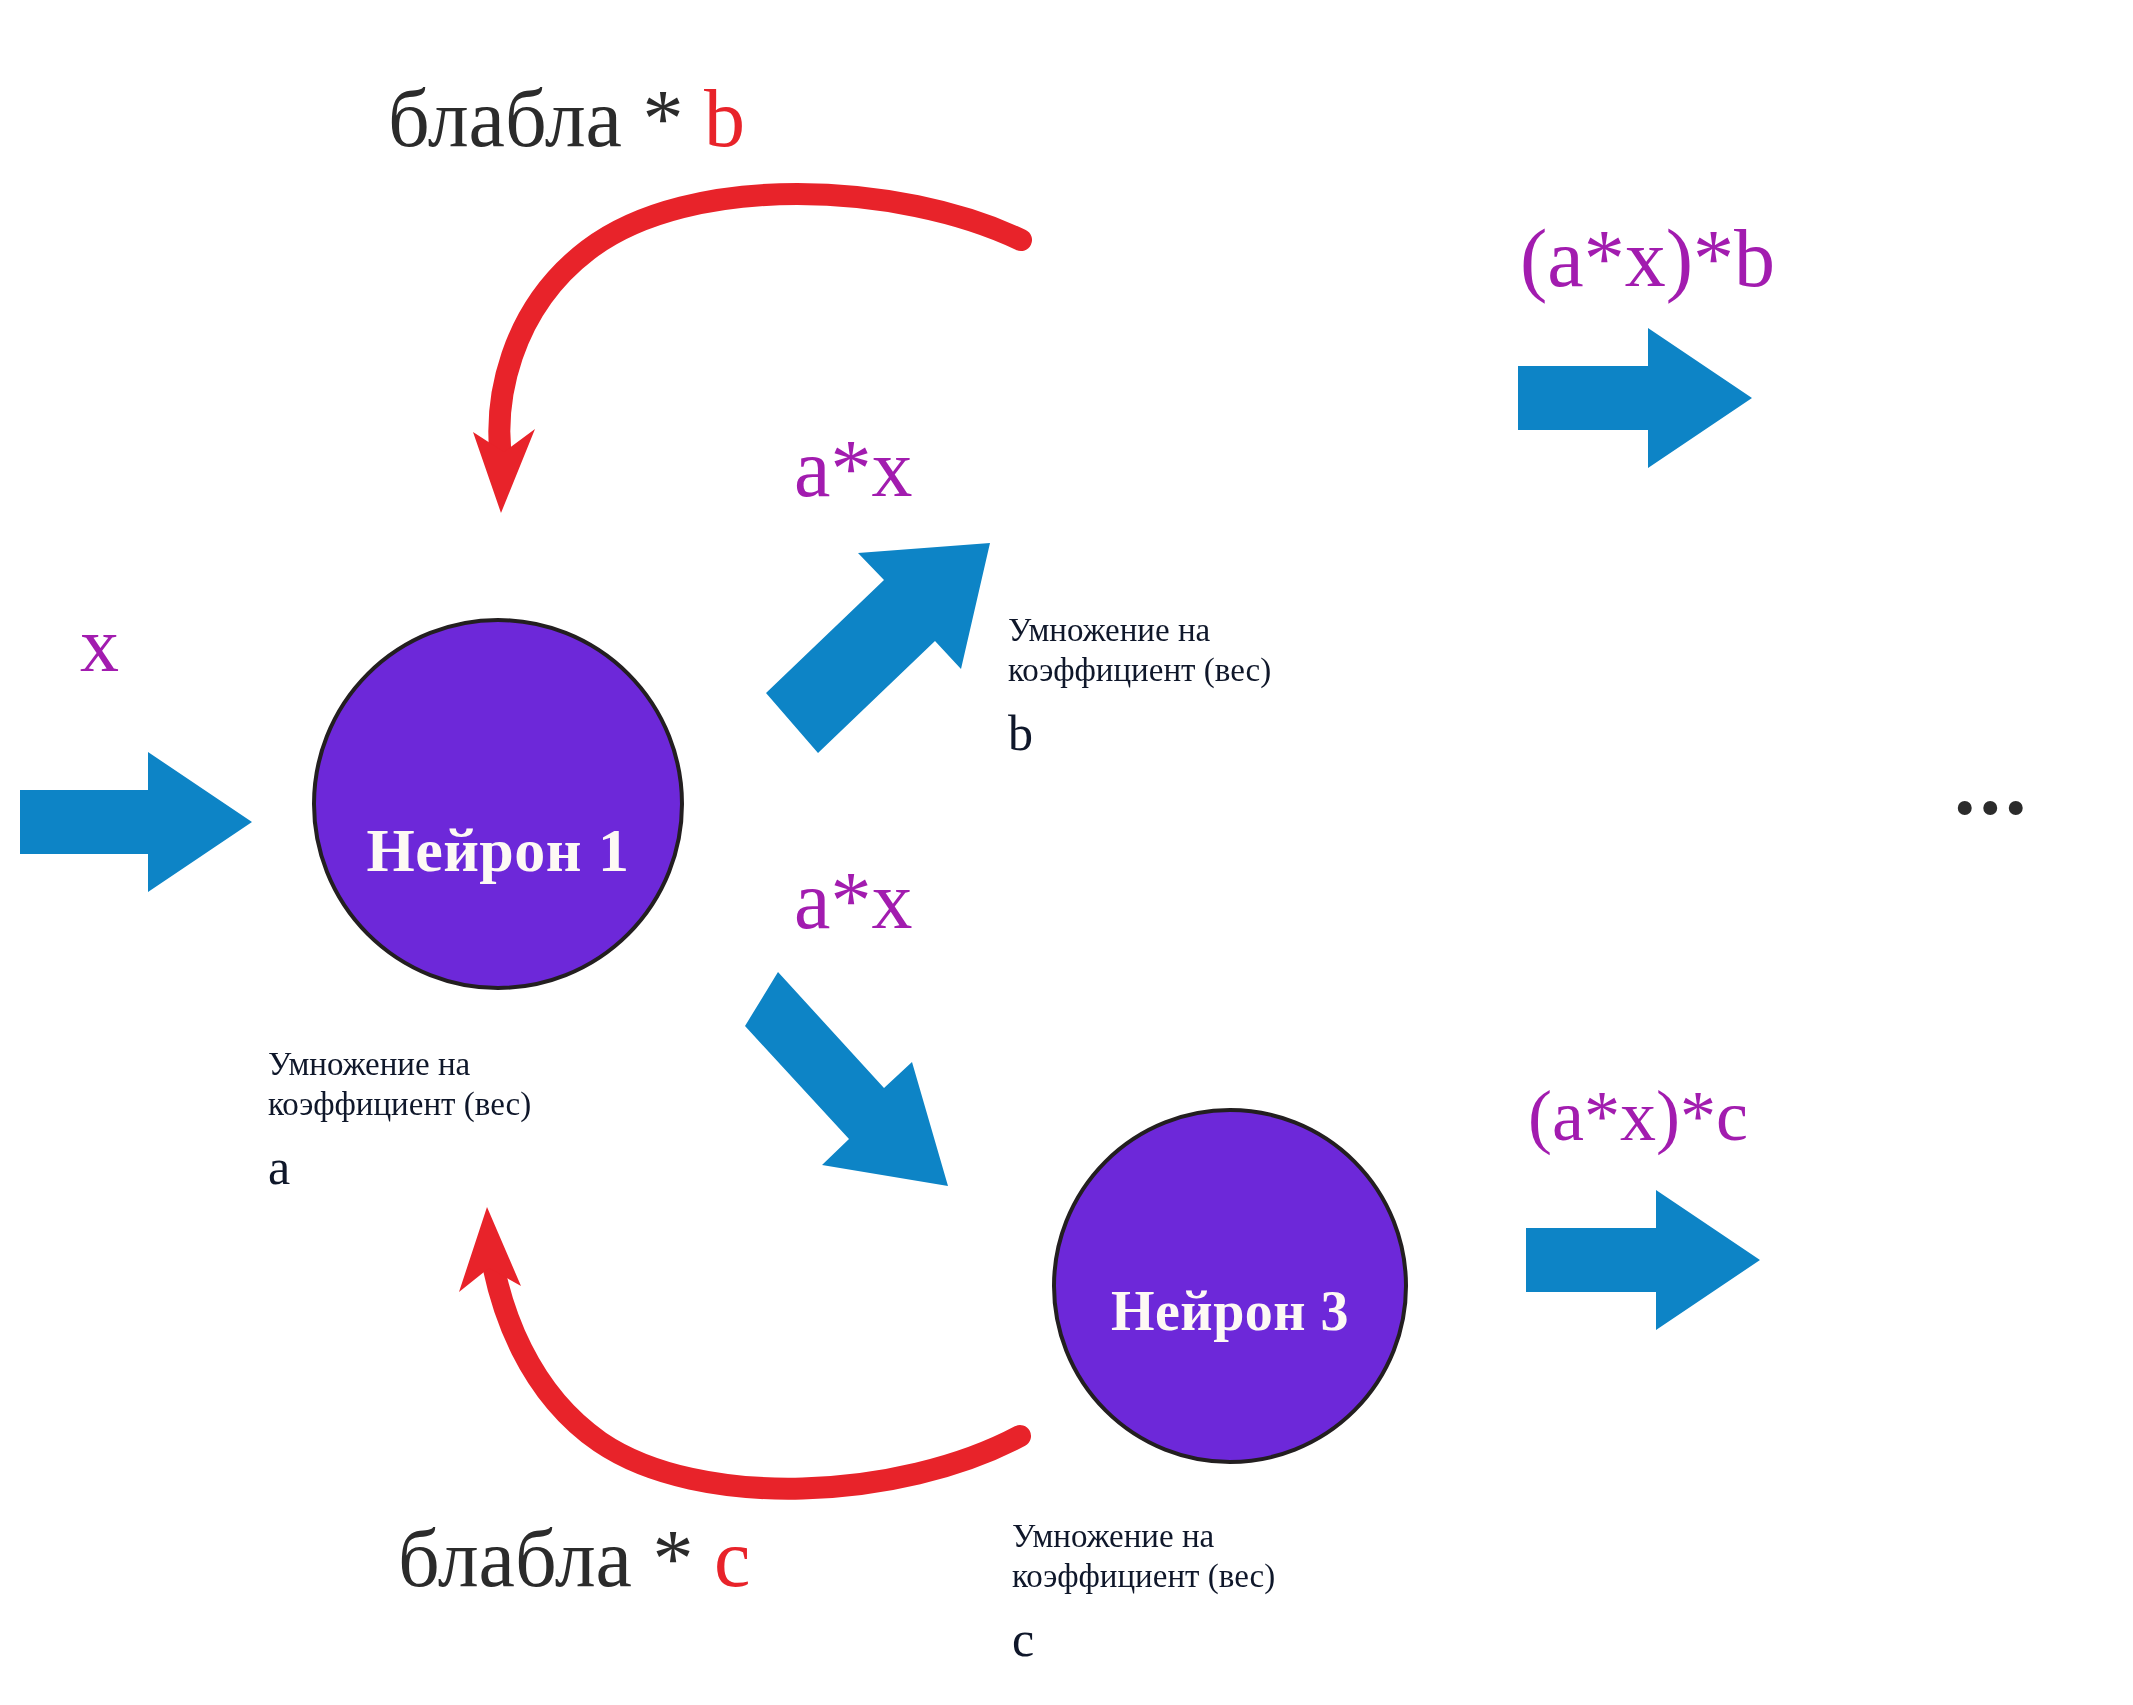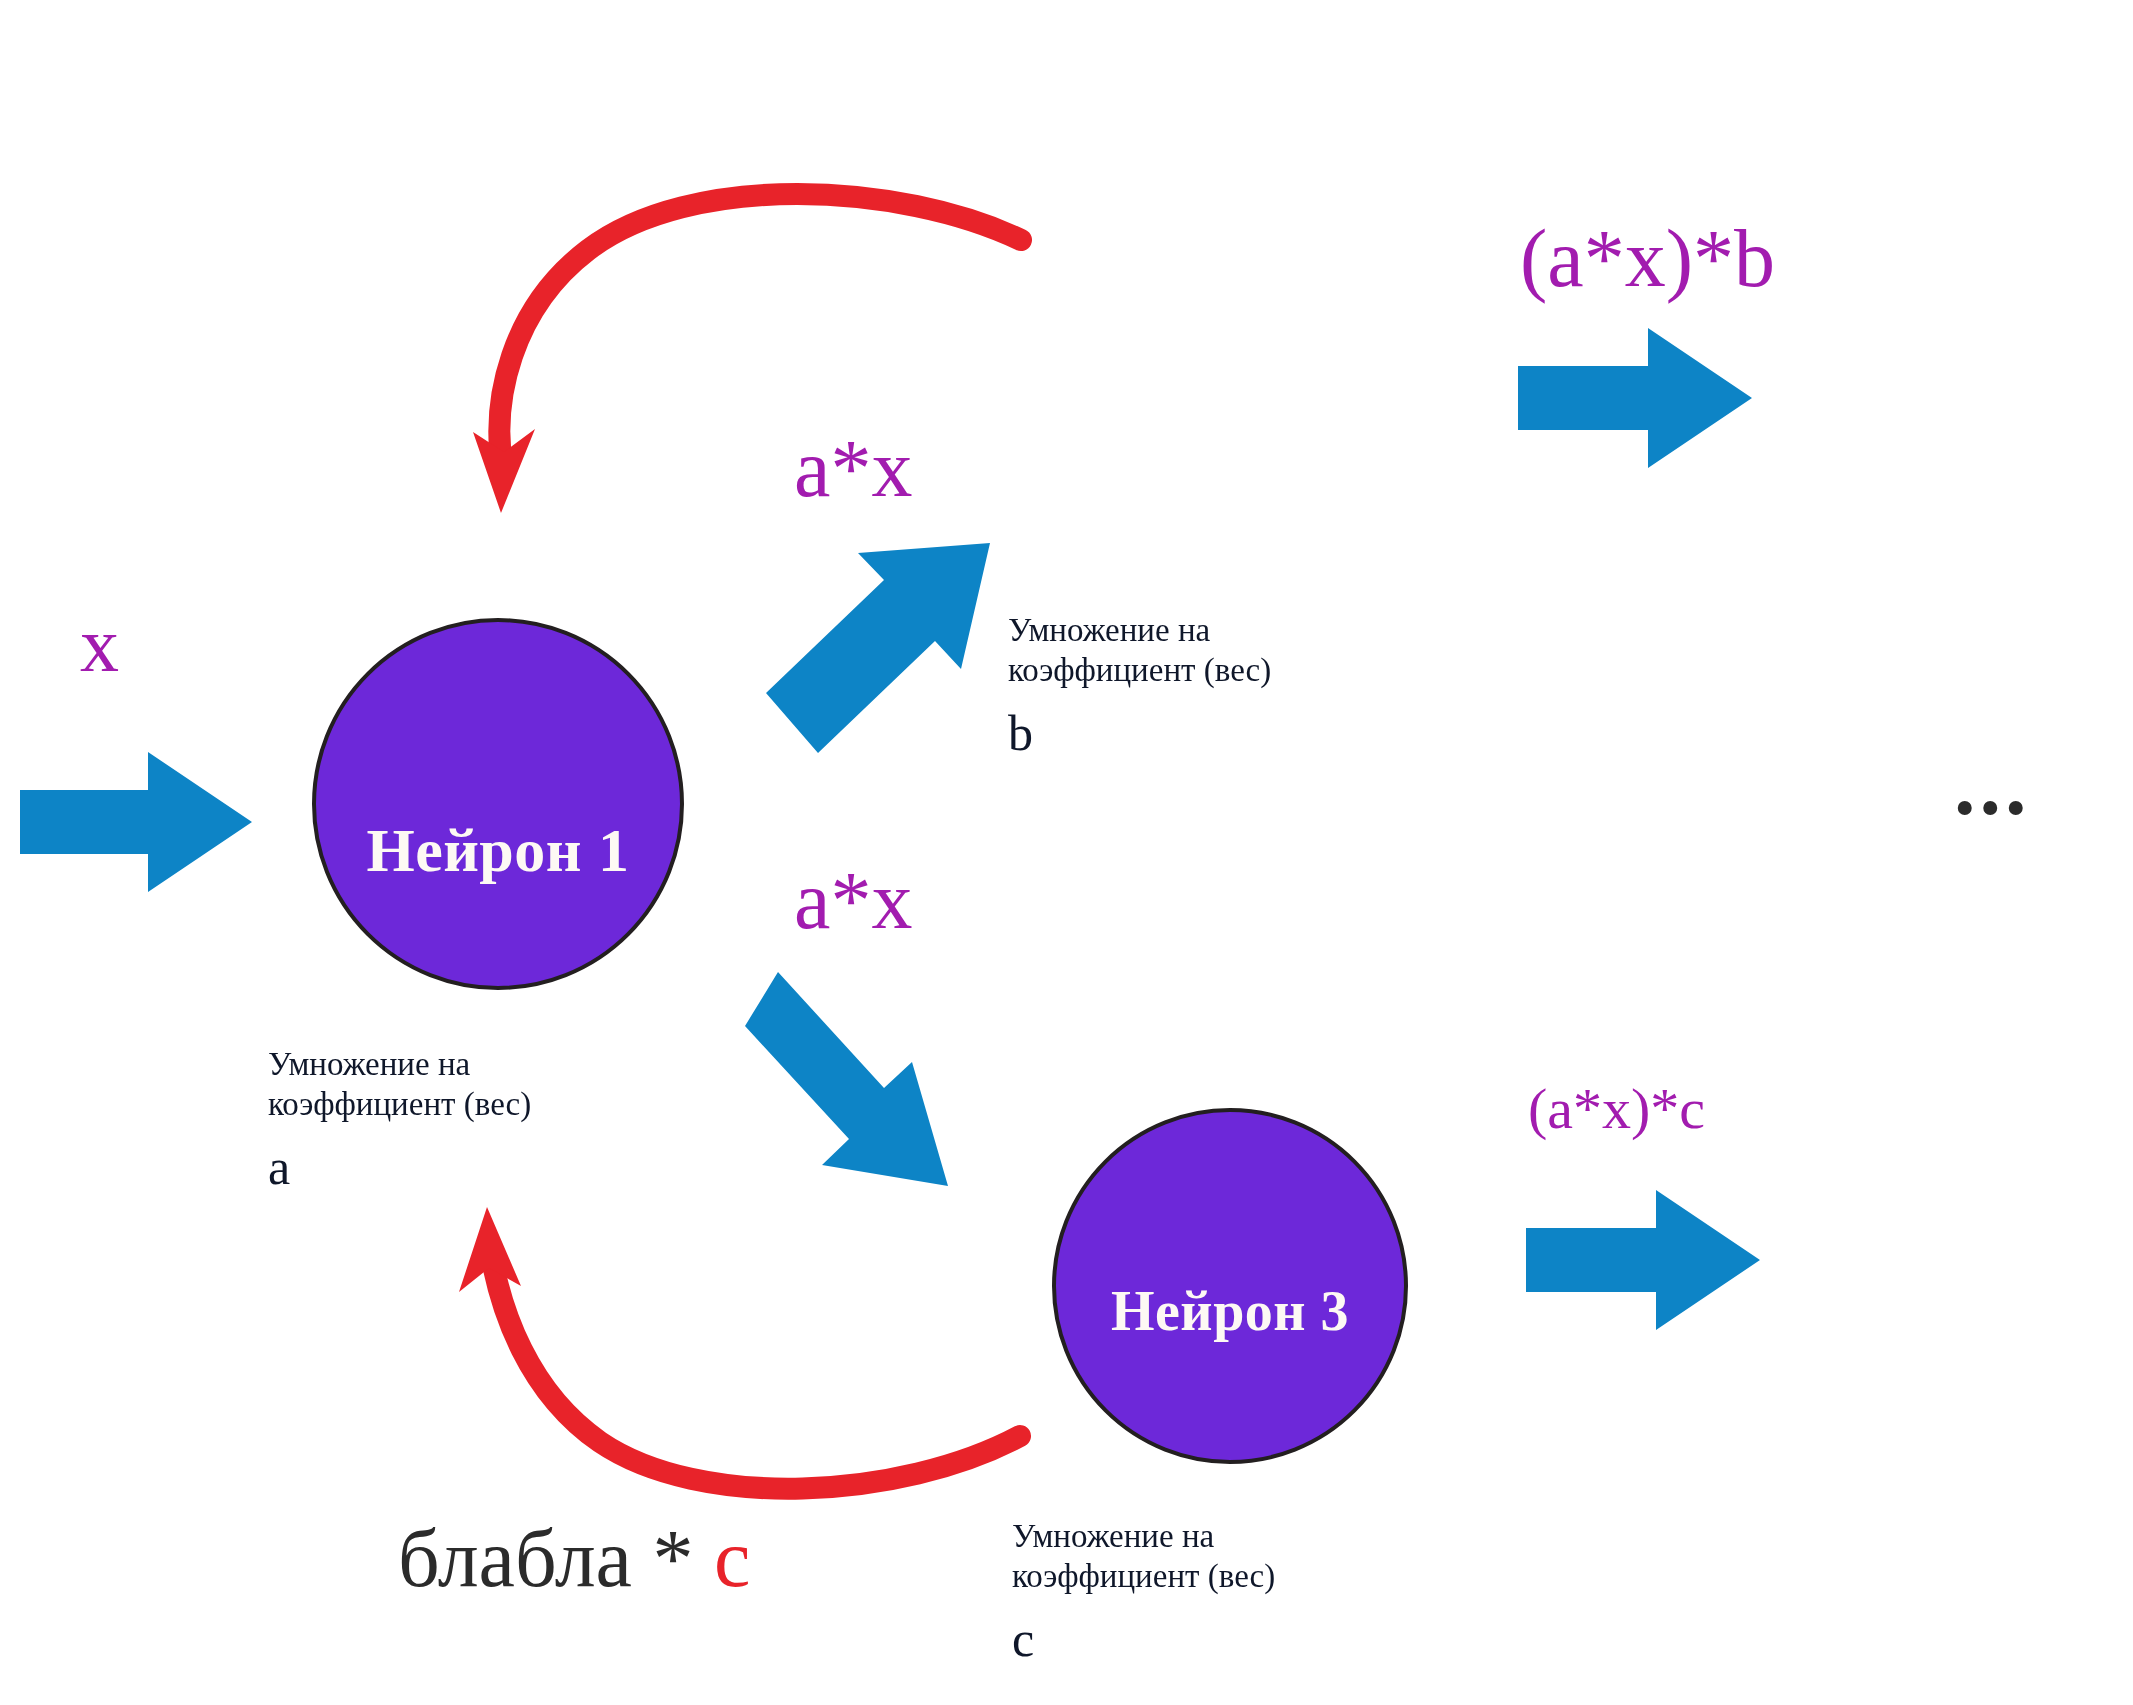--- a/index.html
+++ b/index.html
@@ -79,21 +79,21 @@
     position: absolute;
     font-family: "Liberation Serif", "DejaVu Serif", serif;
     color: #a21caf;
     white-space: nowrap;
     line-height: 1;
   }
   #label-x     { left: 80px;   top: 606px;  font-size: 78px; }
   #label-ax-top{ left: 794px;  top: 428px;  font-size: 82px; }
   #label-ax-bot{ left: 794px;  top: 860px;  font-size: 82px; }
   #label-out-b { left: 1520px; top: 218px;  font-size: 82px; }
-  #label-out-c { left: 1528px; top: 1080px; font-size: 58px; }
+  #label-out-c { left: 1528px; top: 1080px; font-size: 72px; }
   #label-ellipsis {
     left: 1954px; top: 742px;
     font-size: 86px; font-weight: bold;
     letter-spacing: 4px;
     color: #2b2b2b;
   }
 
   
   .fb-label {
     position: absolute;
@@ -185,18 +185,21 @@
   <div class="math-label" id="label-ax-top">a*x</div>
 
   <div class="math-label" id="label-ax-bot">a*x</div>
 
   <div class="math-label" id="label-out-b">(a*x)*b</div>
 
   <div class="math-label" id="label-out-c">(a*x)*c</div>
 
   <div class="math-label" id="label-ellipsis">...</div>
 
+  <div class="fb-label" id="fb-top">
+    <span>блабла * </span><span class="accent">b</span>
+  </div>
 
   <div class="fb-label" id="fb-bot">
     <span>блабла * </span><span class="accent">c</span>
   </div>
 
 </div>
 
 </body></html>

